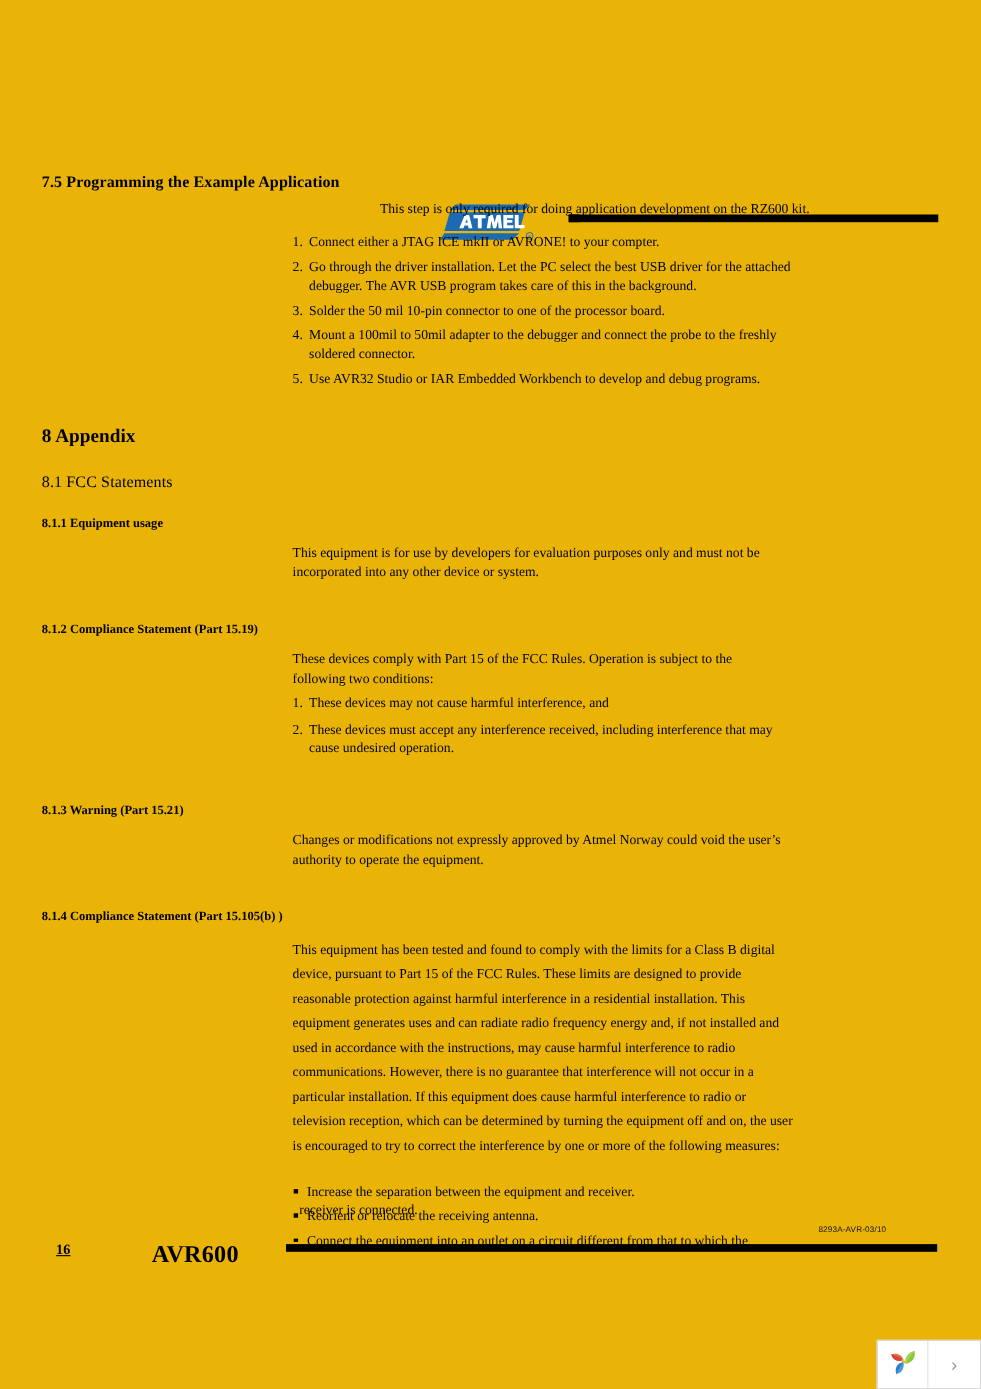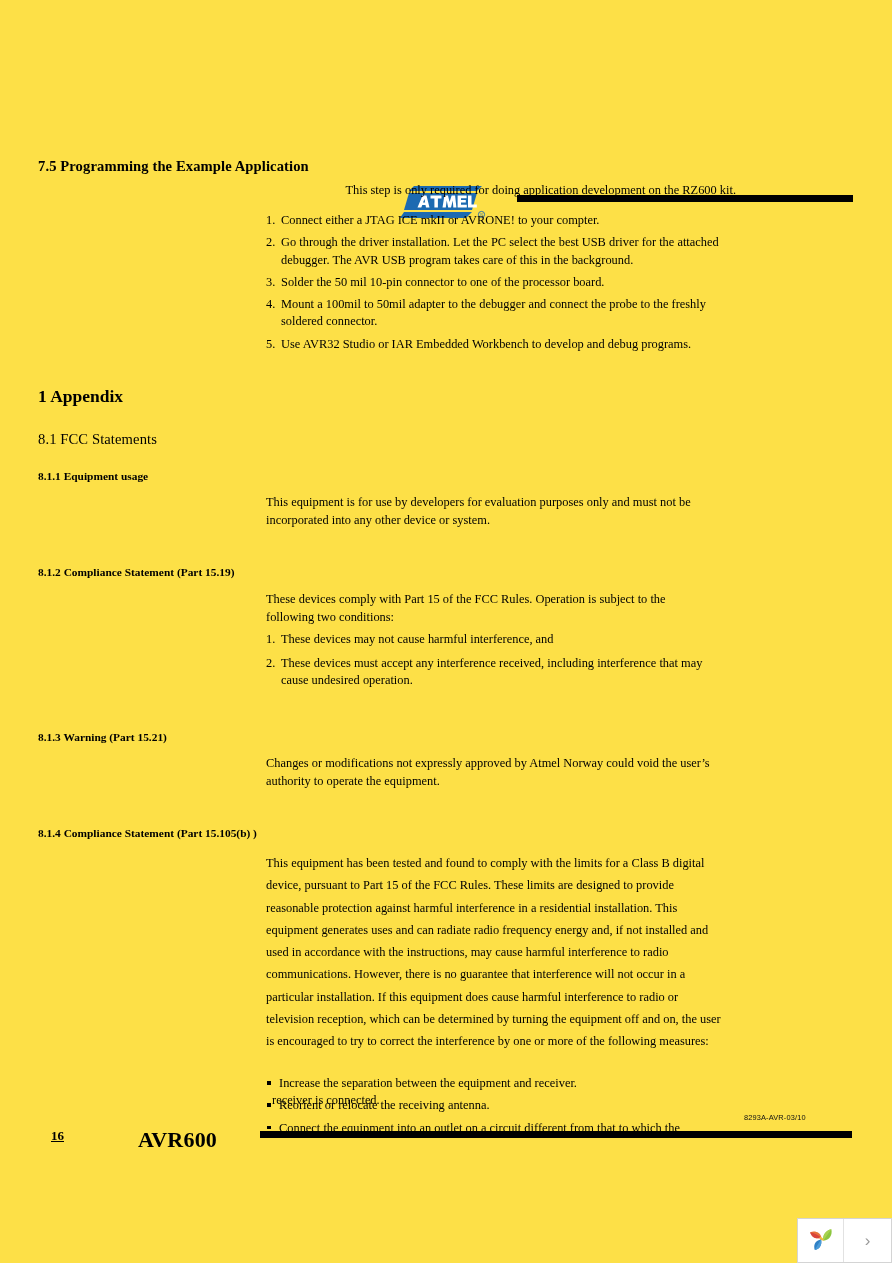--- a/index.html
+++ b/index.html
@@ -14,21 +14,21 @@
     font-family: "Liberation Serif", "DejaVu Serif", serif;
     color: #000000;
     overflow: hidden;
   }
 
   
   #page {
     position: absolute;
     left: 0; top: 0;
     width: 892px; height: 1263px;
-    background: #fde047;
+    background: #eab308;
   }
 
   
   #header {
     position: absolute;
     left: 0; top: 88px;
     width: 892px; height: 54px;
   }
   #atmel-logo {
     position: absolute;
@@ -255,21 +255,21 @@
     <li>
       <span class="num">4.</span>
       <span>Mount a 100mil to 50mil adapter to the debugger and connect the probe to the freshly soldered connector.</span>
     </li>
     <li>
       <span class="num">5.</span>
       <span>Use AVR32 Studio or IAR Embedded Workbench to develop and debug programs.</span>
     </li>
   </ol>
 
-  <div class="h1" style="left:38px; top:386px;">1 Appendix</div>
+  <div class="h1" style="left:38px; top:386px;">8 Appendix</div>
 
   <div class="h2" style="left:38px; top:431px; font-weight:normal;">8.1 FCC Statements</div>
 
   <div class="h3" style="left:38px; top:470px;">8.1.1 Equipment usage</div>
   <div class="para" style="left:266px; top:494px; width:462px;">This equipment is for use by developers for evaluation purposes only and must not be incorporated into any other device or system.</div>
 
   <div class="h3" style="left:38px; top:566px;">8.1.2 Compliance Statement (Part 15.19)</div>
   <div class="para" style="left:266px; top:591px; width:440px;">These devices comply with Part 15 of the FCC Rules. Operation is subject to the following two conditions:</div>
   <ol class="numlist" style="left:266px; top:631px; width:452px;">
     <li>

